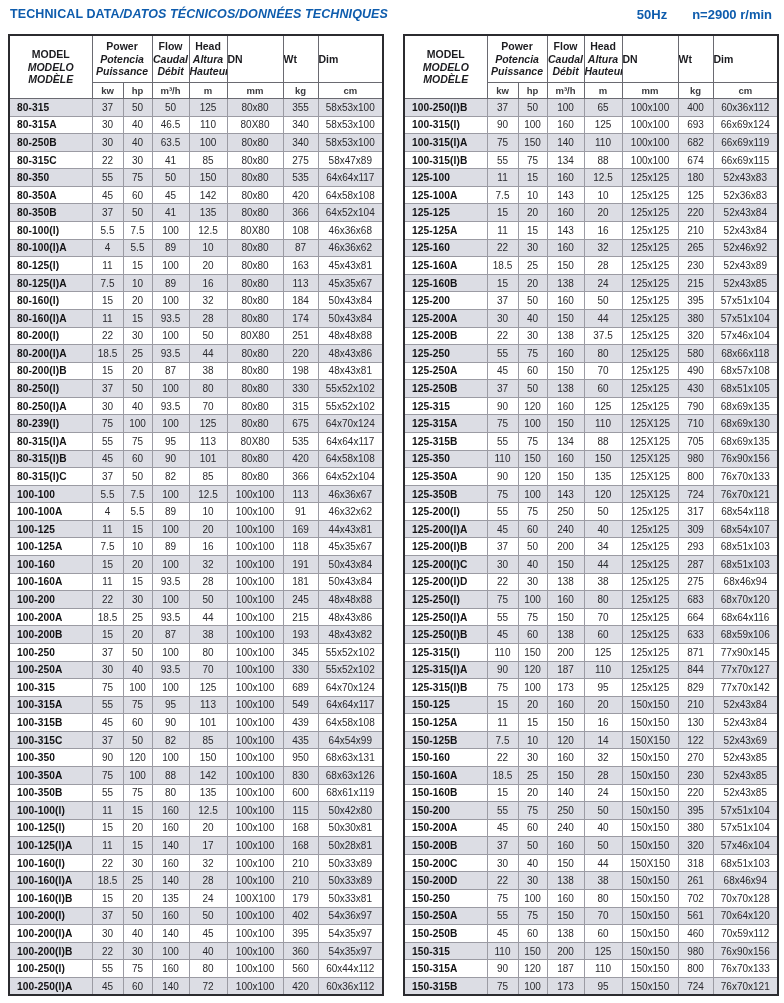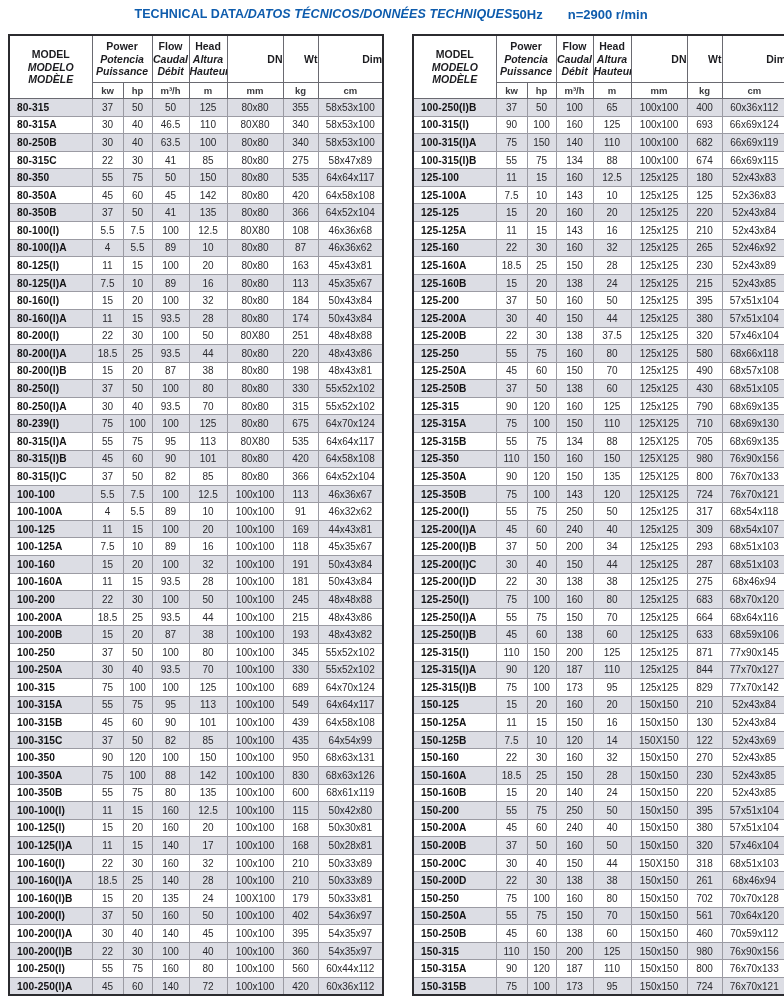--- a/index.html
+++ b/index.html
@@ -3,39 +3,39 @@
 <meta charset="utf-8">
 <style>
   html,body { margin:0; padding:0; }
   body {
     width:784px; height:1003px; background:#ffffff;
     font-family:"Liberation Sans", sans-serif;
     color:#28282c; overflow:hidden; position:relative;
   }
   
   .titlebar {
-    display:flex; justify-content:center; align-items:flex-start;
+    display:flex; justify-content:space-between; align-items:flex-start;
     padding:7px 10px 0 10px; height:26px; box-sizing:border-box;
   }
   .doc-title { font-size:12.5px; font-weight:bold; color:#0e5cad; letter-spacing:0.1px; }
   .doc-title .intl { font-style:italic; }
   .speed-info { font-size:13px; font-weight:bold; color:#0e5cad; display:flex; gap:25px; padding-right:2px; }
   
-  .tables-wrap { display:flex; gap:28px; padding:8px 8px 0 8px; }
+  .tables-wrap { display:flex; gap:19px; padding:8px 8px 0 8px; }
   table.data-table {
     border-collapse:collapse; table-layout:fixed;
     width:378px; border:2px solid #2b2b2f;
   }
   .data-table th, .data-table td { border:1px solid #9b9ba3; overflow:hidden; white-space:nowrap; }
   .data-table thead th { background:#ffffff; border-color:#6a6a71; vertical-align:middle; padding:1px 0; }
   .data-table thead tr.labels th { height:44px; }
   .data-table thead tr.units th { height:13px; font-weight:bold; font-size:9.5px; color:#3c3c40; }
   .hdr-line { font-size:10.5px; font-weight:bold; color:#1c1c20; line-height:1.22; text-align:center; }
   .hdr-line.i { font-style:italic; }
-  .hdr-single { font-size:10.5px; font-weight:bold; color:#1c1c20; text-align:right; }
+  .hdr-single { font-size:10.5px; font-weight:bold; color:#1c1c20; text-align:left; }
   .data-table tbody td {
     height:16.58px; font-size:10px; text-align:center;
     color:#2a2a2e; padding:0 1px; background:#ffffff;
   }
   .data-table tbody tr:nth-child(odd) td { background:#dcdde4; }
   .data-table tbody td.model {
     text-align:left; padding-left:7px; font-weight:bold;
     font-size:10.2px; color:#121214; letter-spacing:0.1px;
   }
 </style>

